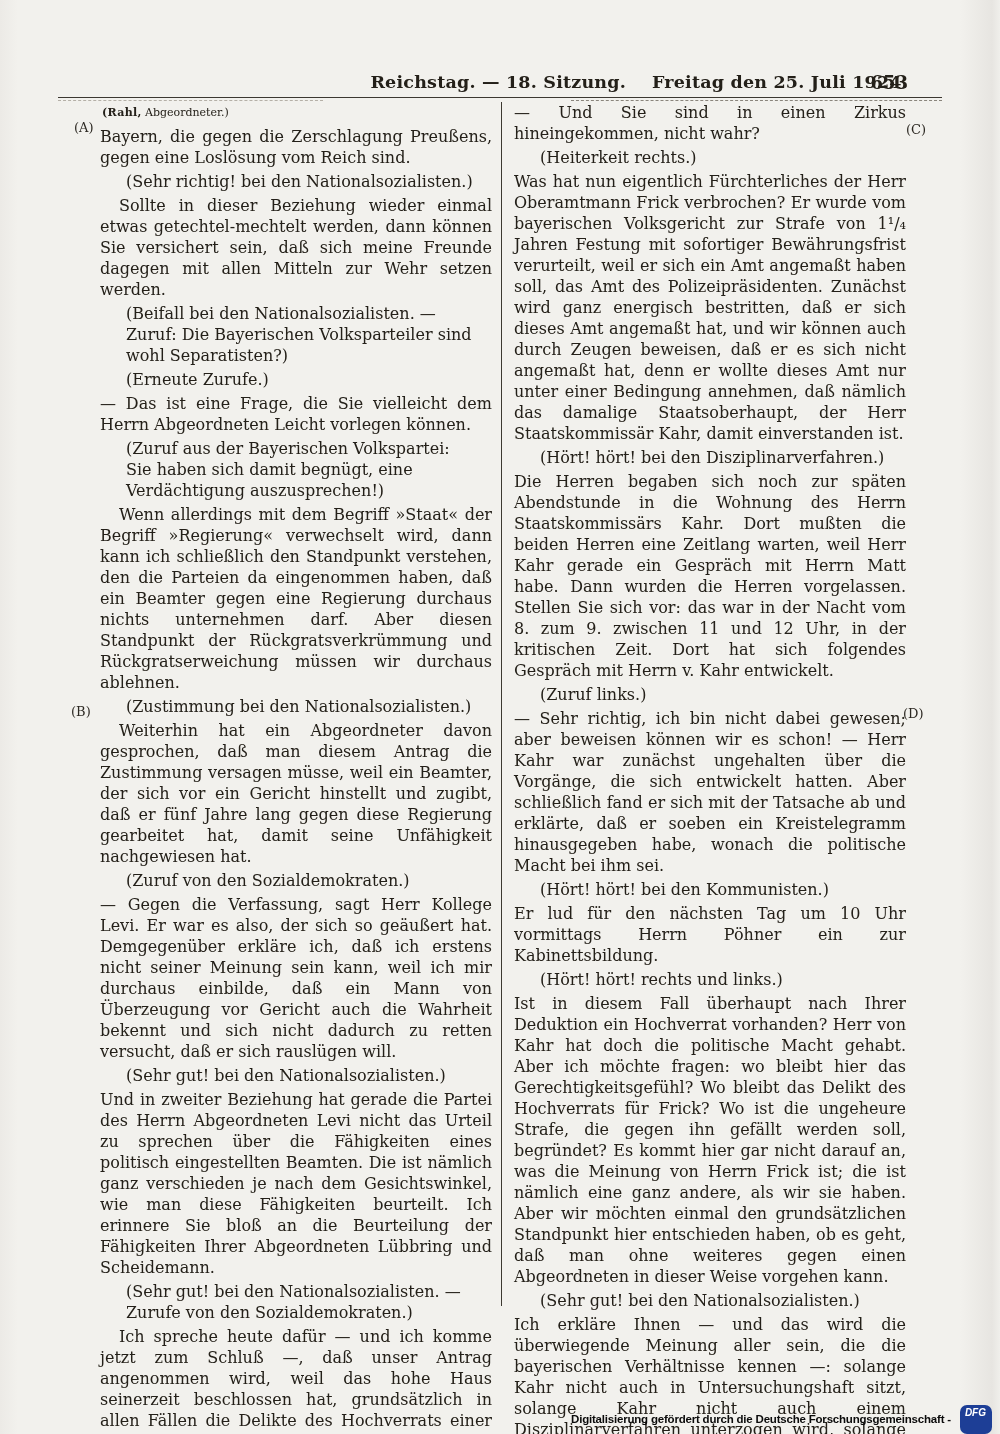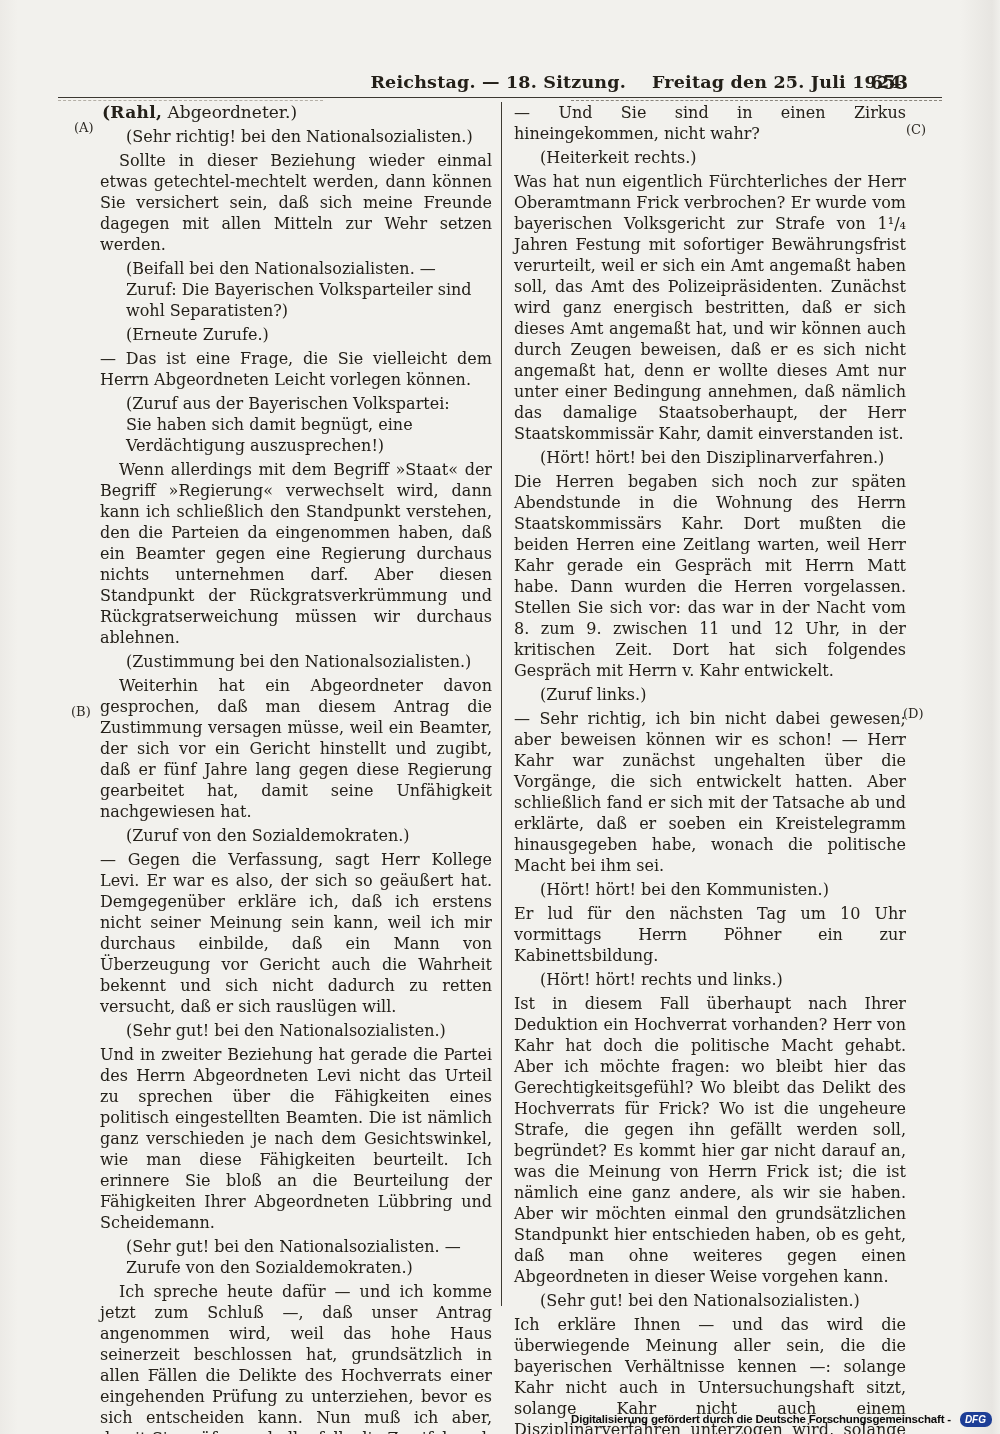--- a/index.html
+++ b/index.html
@@ -27,59 +27,60 @@
     content:"";position:absolute;right:0;width:42%;top:2px;border-top:1.4px dashed #8a857c;
   }
   .header-rule:before{
     content:"";position:absolute;left:0;width:30%;top:2px;border-top:1px dashed #b5b0a7;
   }
   
   .column-divider{position:absolute;left:501px;top:102px;height:1204px;width:1.4px;background:#3d3931;}
   .col{position:absolute;top:102px;font-size:16px;line-height:21px;}
   .col-left{left:100px;width:392px;}
   .col-right{left:514px;width:392px;}
-  .speaker-line{font-size:17px;margin:0 0 3px 2px;}
+  .speaker-line{font-size:11px;margin:0 0 3px 2px;}
   .speaker-line b{letter-spacing:.3px;}
   .speech{text-align:justify;margin:0;}
   .speech.indent{text-indent:19px;}
   .interjection{text-align:left;margin:3px 16px 3px 26px;}
   
   .margin-label{position:absolute;font-size:13px;font-family:"DejaVu Serif",serif;color:#2c2822;}
   .label-a{left:74px;top:120px;}
   .label-b{left:71px;top:704px;}
   .label-c{left:906px;top:122px;}
   .label-d{left:903px;top:706px;}
   
   .footer{
     position:absolute;right:8px;bottom:6px;height:18px;
     display:flex;align-items:center;gap:9px;
     font-family:"Liberation Sans","DejaVu Sans",sans-serif;
   }
   .footer-credit{font-size:11.5px;font-weight:bold;color:#0b0b0b;letter-spacing:-.2px;}
   .dfg-logo{
     background:#1d3e96;color:#ffffff;
     font-size:10px;font-weight:bold;font-style:italic;
-    padding:2px 6px 2px 5px;line-height:11px;border-radius:7px;
+    padding:2px 6px 16px 5px;line-height:11px;border-radius:7px;
   }
 </style>
 </head>
 <body>
 
 <div class="page">
 
   <div class="page-header">
     <div class="header-title"><span>Reichstag. — 18. Sitzung.</span><span class="gap"></span><span>Freitag den 25. Juli 1924.</span></div>
     <div class="page-number">653</div>
   </div>
 
   <div class="header-rule"></div>
   <div class="column-divider"></div>
 
   <div class="col col-left" id="col-left">
     <div class="speaker-line"><b>(Rahl,</b><span> Abgeordneter.)</span></div>
+  <div class="speech">Bayern, die gegen die Zerschlagung Preußens, gegen eine Loslösung vom Reich sind.</div>
       <div class="interjection">(Sehr richtig! bei den Nationalsozialisten.)</div>
       <div class="speech indent">Sollte in dieser Beziehung wieder einmal etwas getechtel-mechtelt werden, dann können Sie versichert sein, daß sich meine Freunde dagegen mit allen Mitteln zur Wehr setzen werden.</div>
       <div class="interjection">(Beifall bei den Nationalsozialisten. — Zuruf: Die Bayerischen Volksparteiler sind wohl Separatisten?)</div>
       <div class="interjection">(Erneute Zurufe.)</div>
       <div class="speech">— Das ist eine Frage, die Sie vielleicht dem Herrn Abgeordneten Leicht vorlegen können.</div>
       <div class="interjection">(Zuruf aus der Bayerischen Volkspartei: Sie haben sich damit begnügt, eine Verdächtigung auszusprechen!)</div>
       <div class="speech indent">Wenn allerdings mit dem Begriff »Staat« der Begriff »Regierung« verwechselt wird, dann kann ich schließlich den Standpunkt verstehen, den die Parteien da eingenommen haben, daß ein Beamter gegen eine Regierung durchaus nichts unternehmen darf. Aber diesen Standpunkt der Rückgratsverkrümmung und Rückgratserweichung müssen wir durchaus ablehnen.</div>
       <div class="interjection">(Zustimmung bei den Nationalsozialisten.)</div>
       <div class="speech indent">Weiterhin hat ein Abgeordneter davon gesprochen, daß man diesem Antrag die Zustimmung versagen müsse, weil ein Beamter, der sich vor ein Gericht hinstellt und zugibt, daß er fünf Jahre lang gegen diese Regierung gearbeitet hat, damit seine Unfähigkeit nachgewiesen hat.</div>
       <div class="interjection">(Zuruf von den Sozialdemokraten.)</div>

